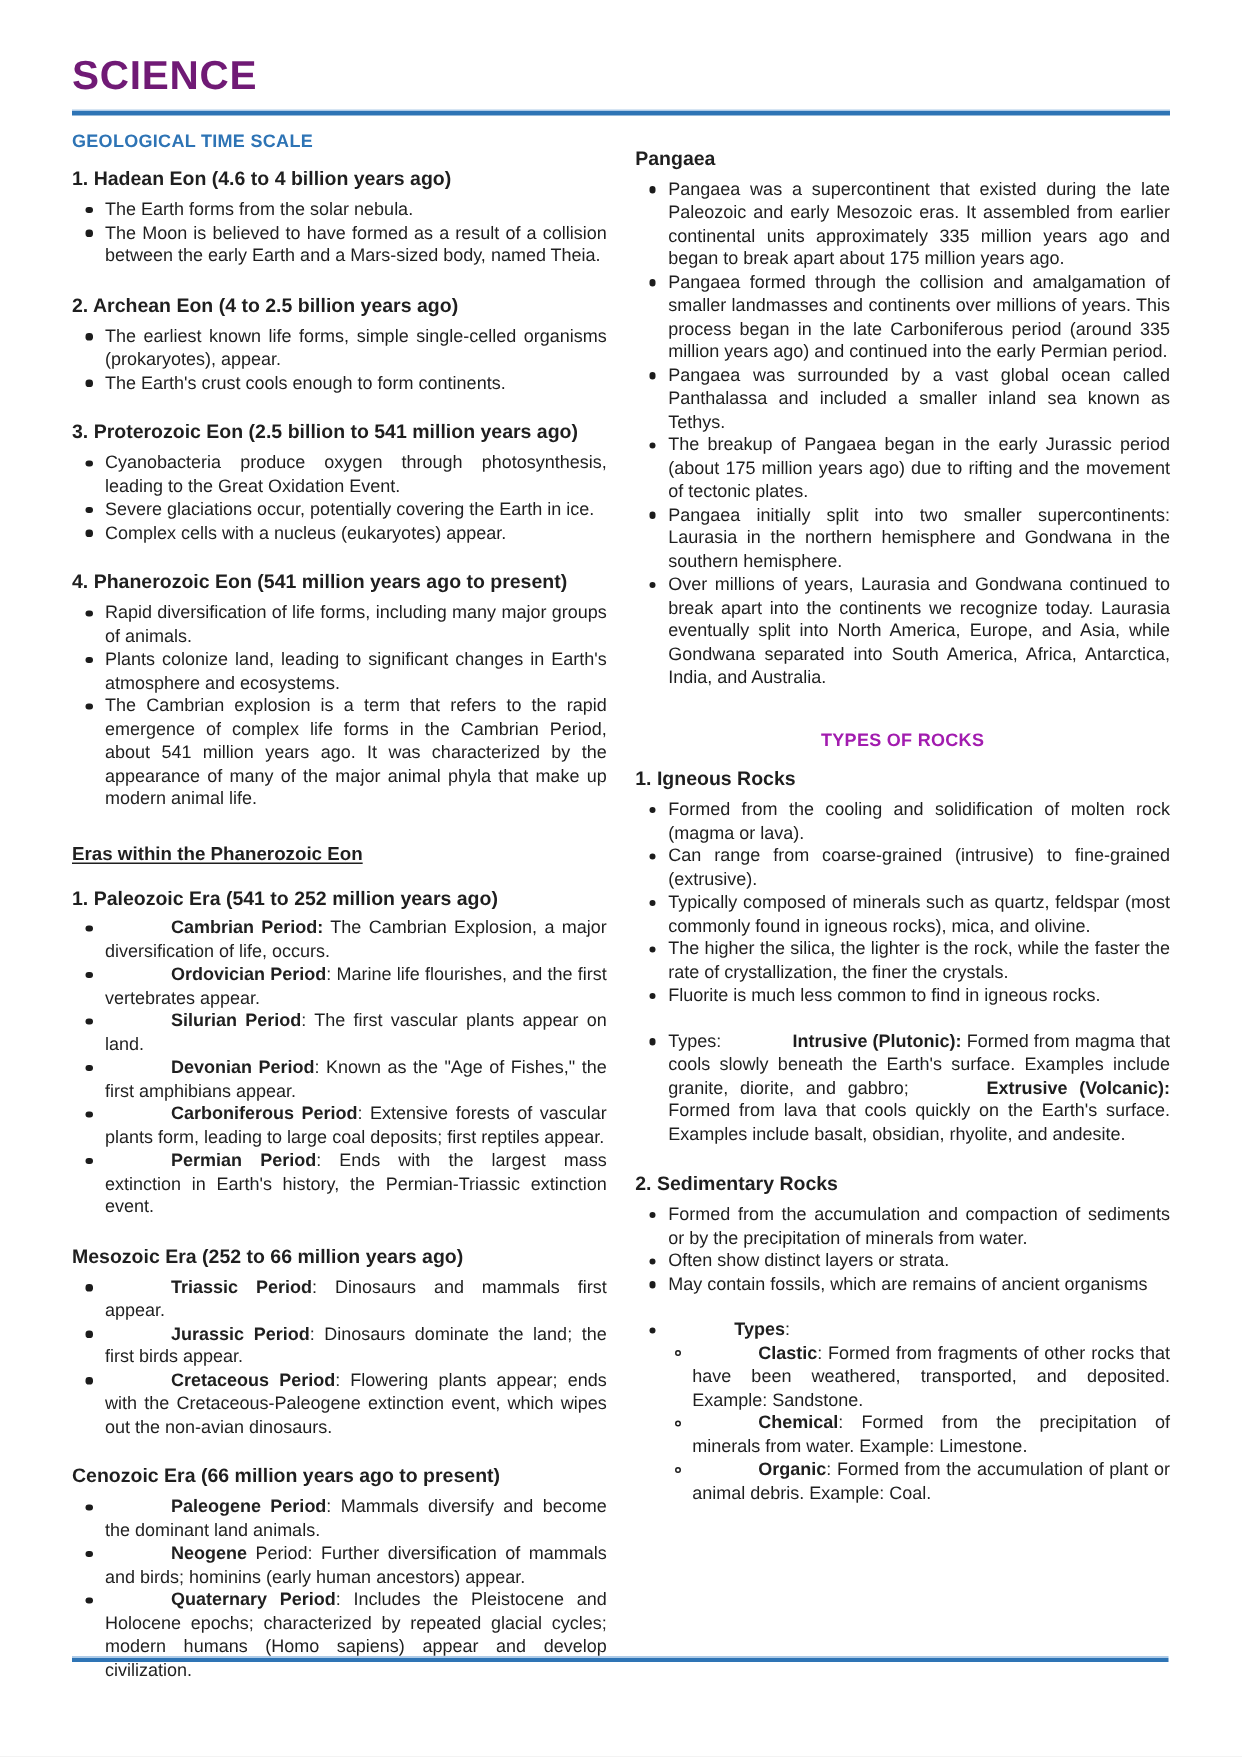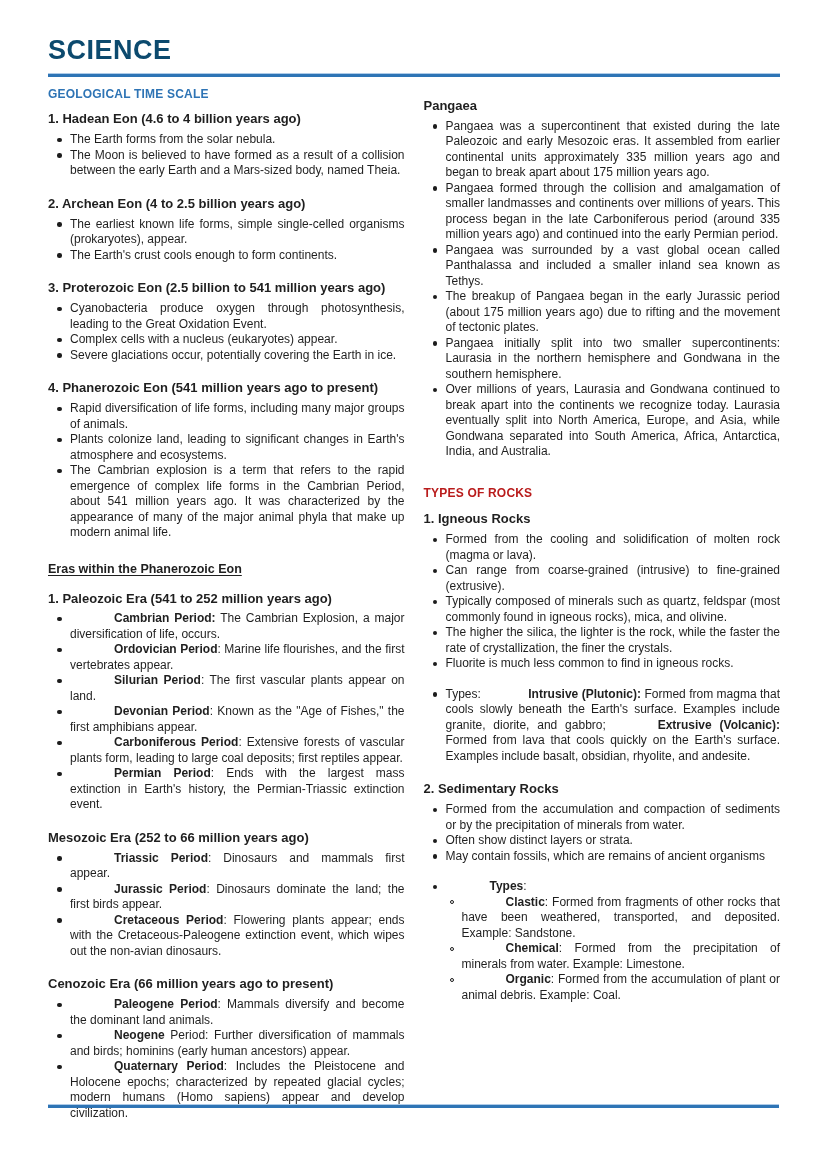--- a/index.html
+++ b/index.html
@@ -103,21 +103,21 @@
   }
   .btext .b { font-weight: 700; margin-left: 44px; }
   .sublist { margin-top: 0; }
 </style>
 </head>
 <body>
 
 <div class="page">
   <div class="page-inner">
 
-    <h1 class="doc-title" style="color: #0c4a6e;">SCIENCE</h1>
+    <h1 class="doc-title" style="color: #701a75;">SCIENCE</h1>
     <div class="title-rule"></div>
 
     <div class="columns">
 
       <div class="col col-left">
         <h2 class="col-heading" style="color: rgb(46, 116, 181);">GEOLOGICAL TIME SCALE</h2>
         <div>
             <div class="section">
               <div class="section-title">1. Hadean Eon (4.6 to 4 billion years ago)</div>
               <div class="list">
@@ -146,25 +146,25 @@
             </div>
             <div class="section">
               <div class="section-title">3. Proterozoic Eon (2.5 billion to 541 million years ago)</div>
               <div class="list">
                 <div class="bullet-row">
                   <span class="bmark"></span>
                   <div class="btext"><span>Cyanobacteria produce oxygen through photosynthesis, leading to the Great Oxidation Event.</span></div>
                 </div>
                 <div class="bullet-row">
                   <span class="bmark"></span>
+                  <div class="btext"><span>Severe glaciations occur, potentially covering the Earth in ice.</span></div>
+                </div>
+                <div class="bullet-row">
+                  <span class="bmark"></span>
                   <div class="btext"><span>Complex cells with a nucleus (eukaryotes) appear.</span></div>
-                </div>
-                <div class="bullet-row">
-                  <span class="bmark"></span>
-                  <div class="btext"><span>Severe glaciations occur, potentially covering the Earth in ice.</span></div>
                 </div>
               </div>
             </div>
             <div class="section">
               <div class="section-title">4. Phanerozoic Eon (541 million years ago to present)</div>
               <div class="list">
                 <div class="bullet-row">
                   <span class="bmark"></span>
                   <div class="btext"><span>Rapid diversification of life forms, including many major groups of animals.</span></div>
                 </div>
@@ -272,21 +272,21 @@
                   <span class="bmark"></span>
                   <div class="btext"><span>Pangaea initially split into two smaller supercontinents: Laurasia in the northern hemisphere and Gondwana in the southern hemisphere.</span></div>
                 </div>
                 <div class="bullet-row">
                   <span class="bmark"></span>
                   <div class="btext"><span>Over millions of years, Laurasia and Gondwana continued to break apart into the continents we recognize today. Laurasia eventually split into North America, Europe, and Asia, while Gondwana separated into South America, Africa, Antarctica, India, and Australia.</span></div>
                 </div>
               </div>
             </div>
           </div>
-        <h2 class="col-heading rocks-heading" style="color: #b91c1c;">TYPES OF ROCKS</h2>
+        <h2 class="col-heading rocks-heading" style="color: #a21caf; text-align: center;">TYPES OF ROCKS</h2>
         <div>
             <div class="section">
               <div class="section-title">1. Igneous Rocks</div>
               <div class="list">
                 <div class="bullet-row">
                   <span class="bmark"></span>
                   <div class="btext"><span>Formed from the cooling and solidification of molten rock (magma or lava).</span></div>
                 </div>
                 <div class="bullet-row">
                   <span class="bmark"></span>

